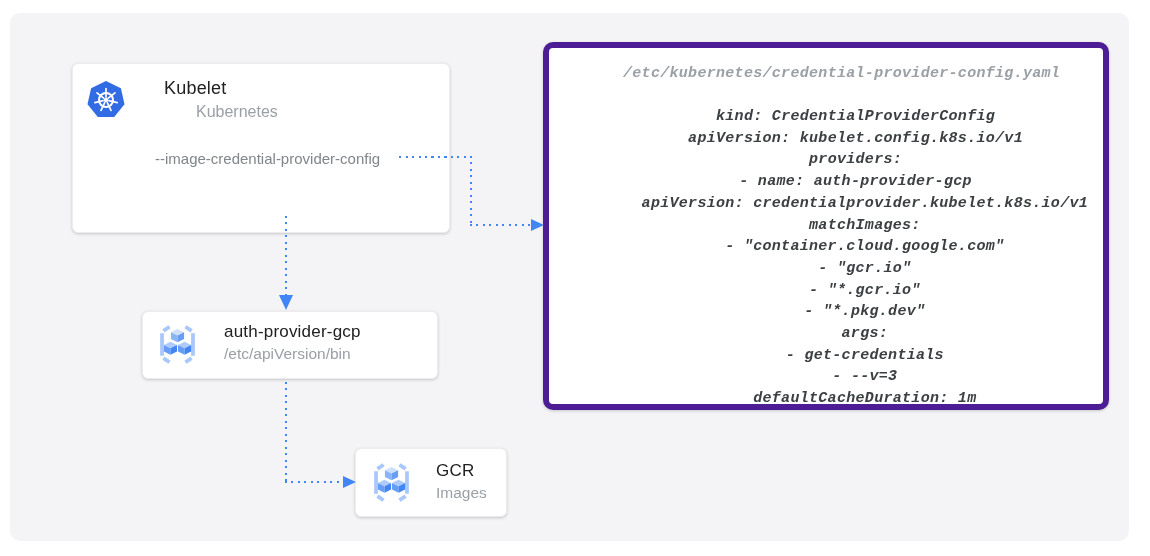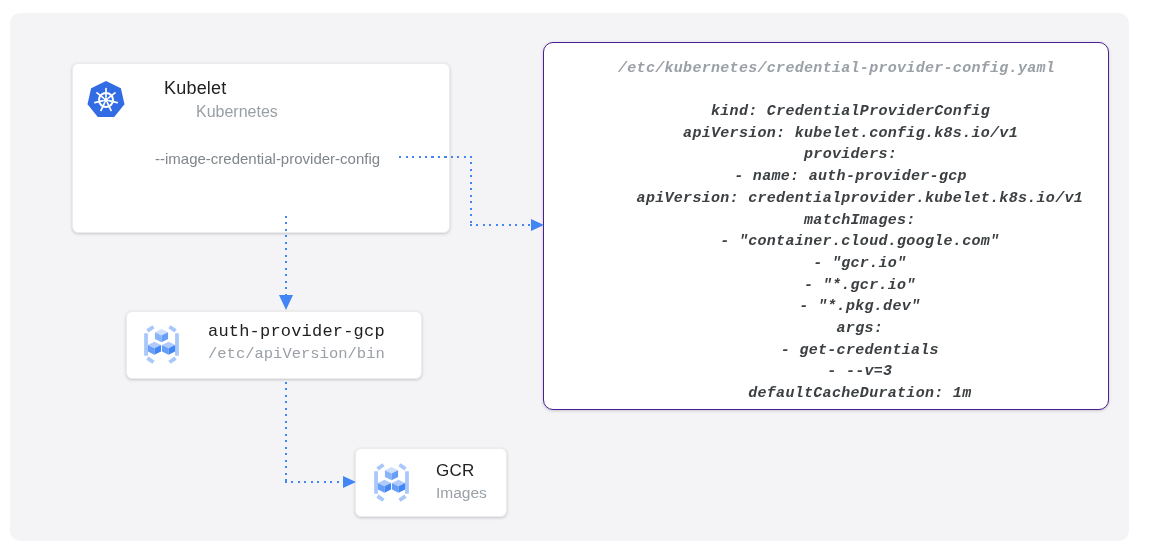--- a/index.html
+++ b/index.html
@@ -19,21 +19,21 @@
   }
   
   .node {
     position: absolute;
     background: #ffffff;
     border: 1px solid #ececec;
     border-radius: 6px;
     box-shadow: 0 1px 3px rgba(60,64,67,.25);
   }
   .node-kubelet { left: 72px;  top: 63px;  width: 378px; height: 170px; }
-  .node-auth    { left: 126px; top: 311px; width: 296px; height: 68px; font-family: Liberation Mono, monospace;  }
+  .node-auth    { left: 142px; top: 311px; width: 296px; height: 68px;  }
   .node-gcr     { left: 355px; top: 448px; width: 152px; height: 69px;  }
 
   .node .icon { position: absolute; }
   .node-kubelet .icon { left: 13px; top: 16px; }
   .node-auth    .icon { left: 12px; top: 10px; }
   .node-gcr     .icon { left: 13px; top: 11px; }
 
   .node-title {
     position: absolute;
     color: #212121;
@@ -62,21 +62,21 @@
     line-height: 22px;
     white-space: nowrap;
   }
 
   
   .codepanel {
     position: absolute;
     left: 543px; top: 42px;
     width: 566px; height: 368px;
     background: #ffffff;
-    border: 1px solid #4c1d95;
+    border: 6px solid #4c1d95;
     border-radius: 10px;
     box-shadow: 0 1px 3px rgba(60,64,67,.25);
   }
   .code-path {
     position: absolute;
     left: 74px; top: 17px;
     font-family: "Liberation Mono", monospace;
     font-style: italic;
     font-weight: bold;
     font-size: 15px;

